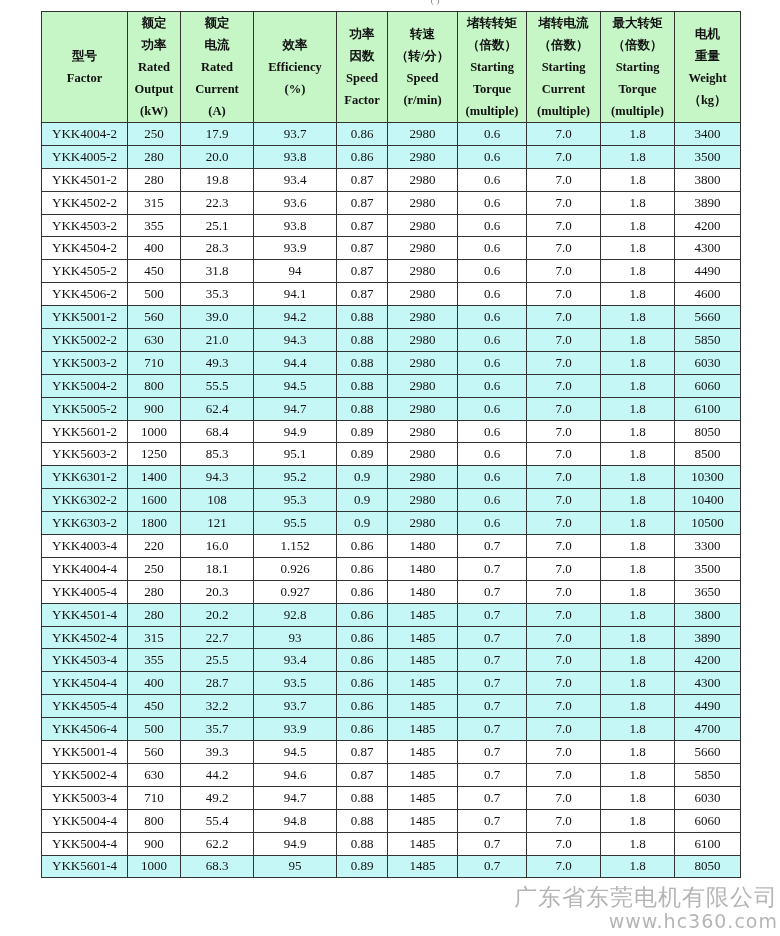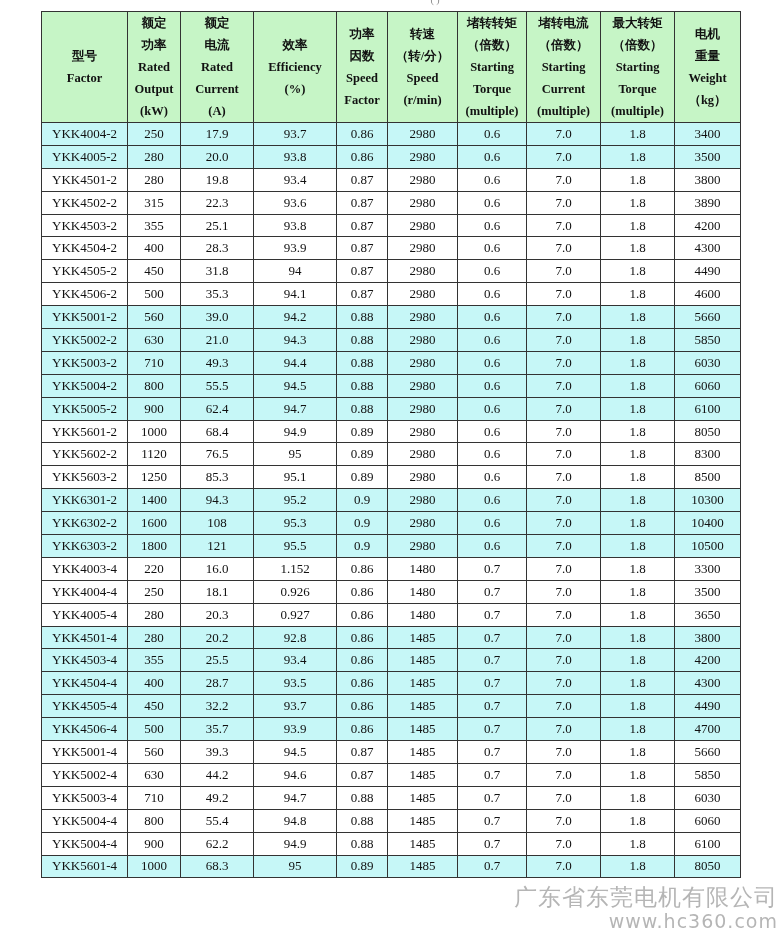--- a/index.html
+++ b/index.html
@@ -268,32 +268,20 @@
         <td>68.4</td>
         <td>94.9</td>
         <td>0.89</td>
         <td>2980</td>
         <td>0.6</td>
         <td>7.0</td>
         <td>1.8</td>
         <td>8050</td>
       </tr>
       <tr class="white">
-        <td>YKK5602-2</td>
-        <td>1120</td>
-        <td>76.5</td>
-        <td>95</td>
-        <td>0.89</td>
-        <td>2980</td>
-        <td>0.6</td>
-        <td>7.0</td>
-        <td>1.8</td>
-        <td>8300</td>
-      </tr>
-      <tr class="white">
         <td>YKK5603-2</td>
         <td>1250</td>
         <td>85.3</td>
         <td>95.1</td>
         <td>0.89</td>
         <td>2980</td>
         <td>0.6</td>
         <td>7.0</td>
         <td>1.8</td>
         <td>8500</td>
@@ -374,20 +362,32 @@
         <td>YKK4501-4</td>
         <td>280</td>
         <td>20.2</td>
         <td>92.8</td>
         <td>0.86</td>
         <td>1485</td>
         <td>0.7</td>
         <td>7.0</td>
         <td>1.8</td>
         <td>3800</td>
+      </tr>
+      <tr class="cyan">
+        <td>YKK4502-4</td>
+        <td>315</td>
+        <td>22.7</td>
+        <td>93</td>
+        <td>0.86</td>
+        <td>1485</td>
+        <td>0.7</td>
+        <td>7.0</td>
+        <td>1.8</td>
+        <td>3890</td>
       </tr>
       <tr class="cyan">
         <td>YKK4503-4</td>
         <td>355</td>
         <td>25.5</td>
         <td>93.4</td>
         <td>0.86</td>
         <td>1485</td>
         <td>0.7</td>
         <td>7.0</td>

